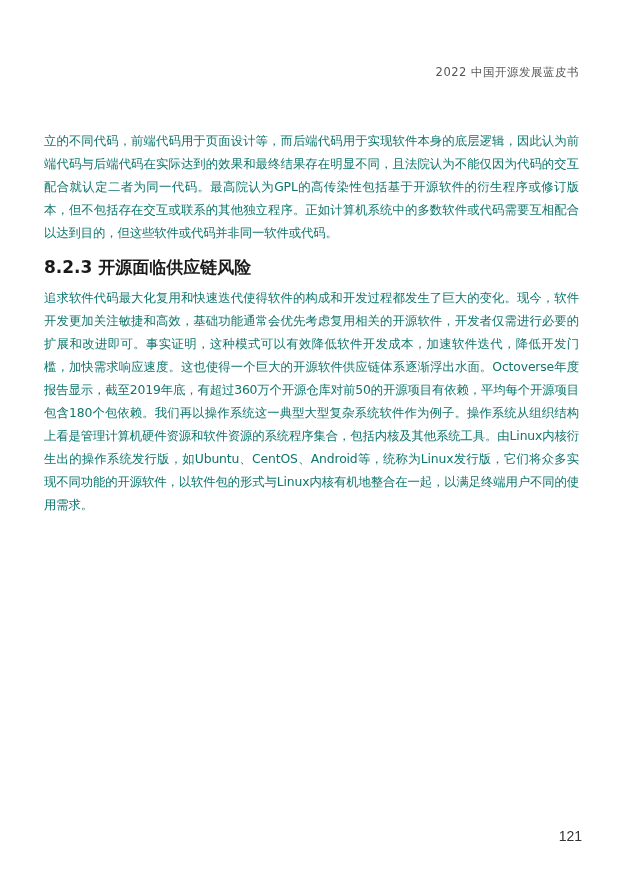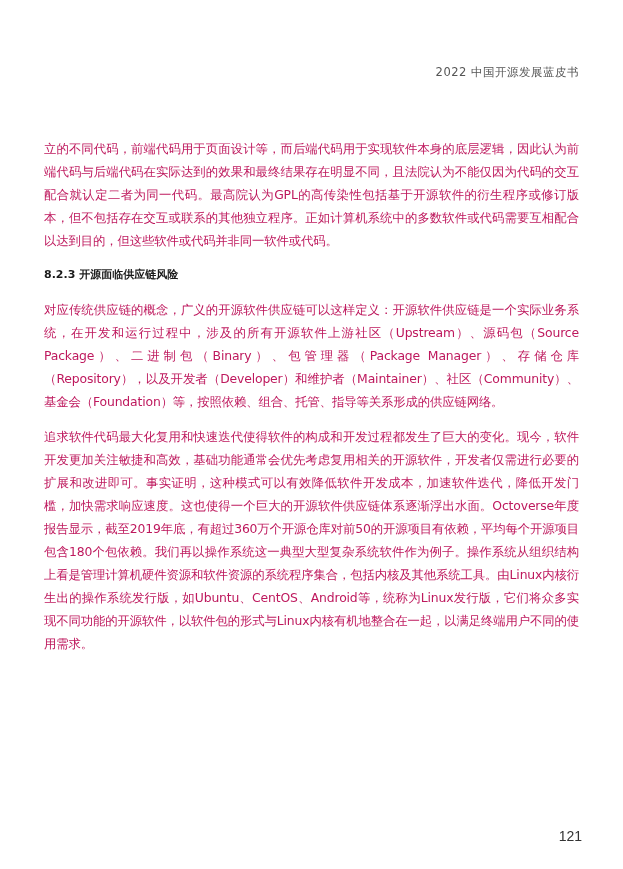--- a/index.html
+++ b/index.html
@@ -24,31 +24,31 @@
       letter-spacing: 0.5px;
       margin-top: 32px;
     }
     .content {
       position: absolute;
       left: 44px;
       top: 125px;
       width: 535px;
     }
     .para {
-      margin: 12px 0 10px 0;
+      margin: 4px 0 10px 0;
       font-size: 12.4px;
       line-height: 23px;
       text-align: justify;
       text-justify: inter-character;
-      color: #be185d;
+      color: #0f766e;
       letter-spacing: -0.15px;
     }
     .section-heading {
       margin: 12px 0 8px 0;
-      font-size: 11px;
+      font-size: 17px;
       line-height: 22px;
       font-weight: bold;
       color: #1a1a1a;
     }
     .page-number {
       position: absolute;
       right: 41px;
       top: 828px;
       font-size: 14px;
       color: #333333;
@@ -59,17 +59,16 @@
 </head>
 <body>
 
 <div class="running-header">2022 中国开源发展蓝皮书</div>
 
 <div class="content">
   <p class="para">立的不同代码，前端代码用于页面设计等，而后端代码用于实现软件本身的底层逻辑，因此认为前端代码与后端代码在实际达到的效果和最终结果存在明显不同，且法院认为不能仅因为代码的交互配合就认定二者为同一代码。最高院认为GPL的高传染性包括基于开源软件的衍生程序或修订版本，但不包括存在交互或联系的其他独立程序。正如计算机系统中的多数软件或代码需要互相配合以达到目的，但这些软件或代码并非同一软件或代码。</p>
 
   <h3 class="section-heading">8.2.3 开源面临供应链风险</h3>
 
-  <p class="para">对应传统供应链的概念，广义的开源软件供应链可以这样定义：开源软件供应链是一个实际业务系统，在开发和运行过程中，涉及的所有开源软件上游社区（Upstream）、源码包（Source Package）、二进制包（Binary）、包管理器（Package Manager）、存储仓库（Repository），以及开发者（Developer）和维护者（Maintainer）、社区（Community）、基金会（Foundation）等，按照依赖、组合、托管、指导等关系形成的供应链网络。</p>
   <p class="para">追求软件代码最大化复用和快速迭代使得软件的构成和开发过程都发生了巨大的变化。现今，软件开发更加关注敏捷和高效，基础功能通常会优先考虑复用相关的开源软件，开发者仅需进行必要的扩展和改进即可。事实证明，这种模式可以有效降低软件开发成本，加速软件迭代，降低开发门槛，加快需求响应速度。这也使得一个巨大的开源软件供应链体系逐渐浮出水面。Octoverse年度报告显示，截至2019年底，有超过360万个开源仓库对前50的开源项目有依赖，平均每个开源项目包含180个包依赖。我们再以操作系统这一典型大型复杂系统软件作为例子。操作系统从组织结构上看是管理计算机硬件资源和软件资源的系统程序集合，包括内核及其他系统工具。由Linux内核衍生出的操作系统发行版，如Ubuntu、CentOS、Android等，统称为Linux发行版，它们将众多实现不同功能的开源软件，以软件包的形式与Linux内核有机地整合在一起，以满足终端用户不同的使用需求。</p>
 </div>
 
 <div class="page-number">121</div>
 
 </body></html>

